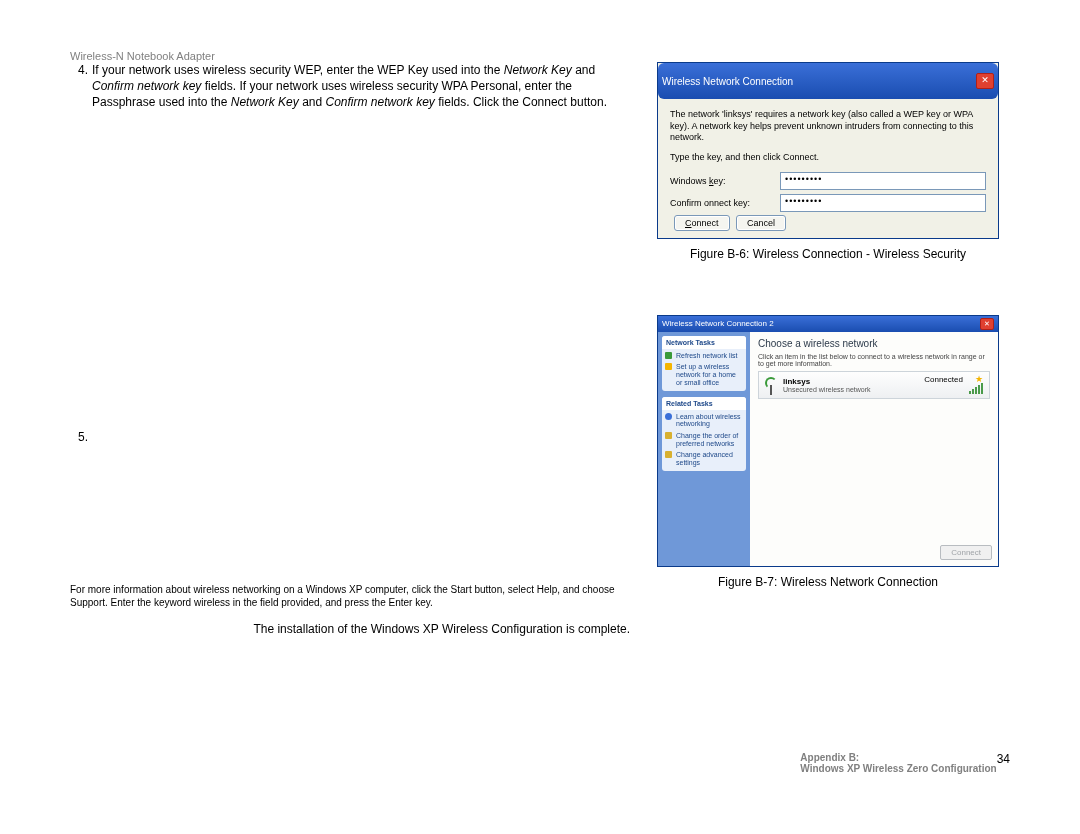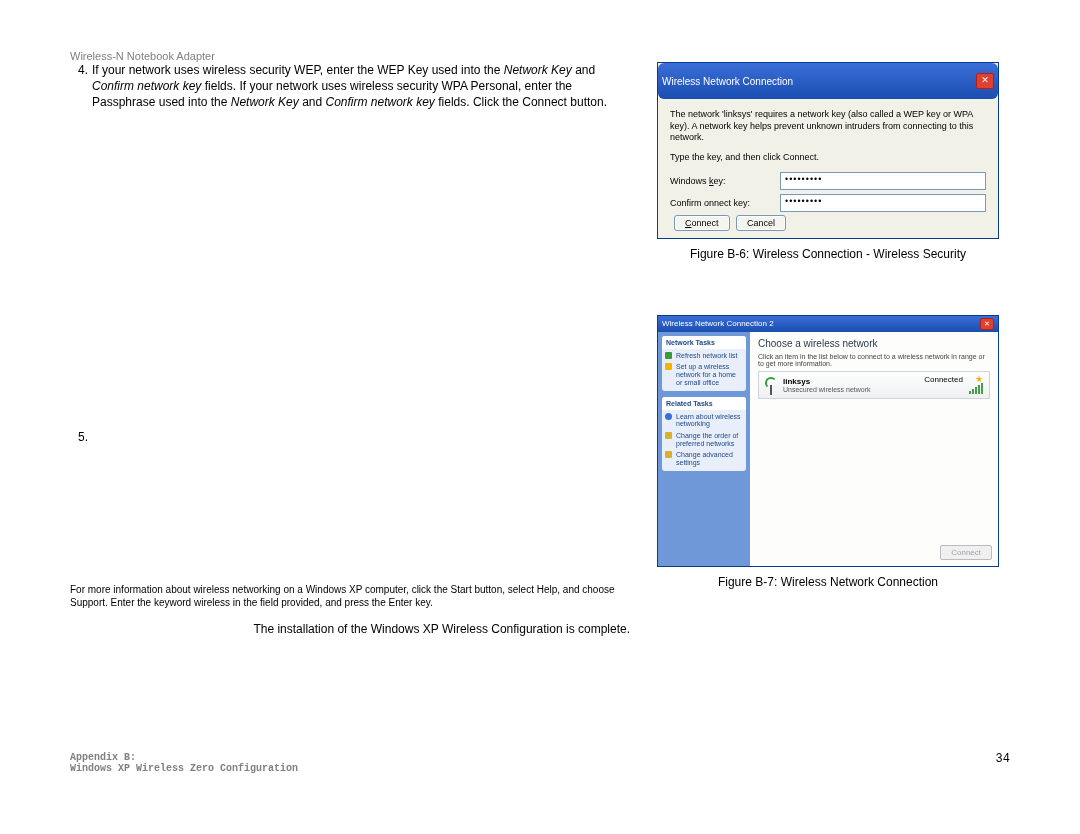--- a/index.html
+++ b/index.html
@@ -58,22 +58,21 @@
   }
   .footer {
     position: absolute;
     bottom: 60px;
     left: 70px;
     right: 70px;
     font-size: 10px;
     color: #808080;
     font-weight: bold;
     display: flex;
-    justify-content: space-between;
-    font-family: Liberation Mono, monospace;
+    justify-content: flex-end;
   }
   .footer .pg {
     color: #000;
     font-weight: normal;
     font-size: 12px;
   }
   
   .fig-caption {
     font-size: 12px;
     text-align: center;

